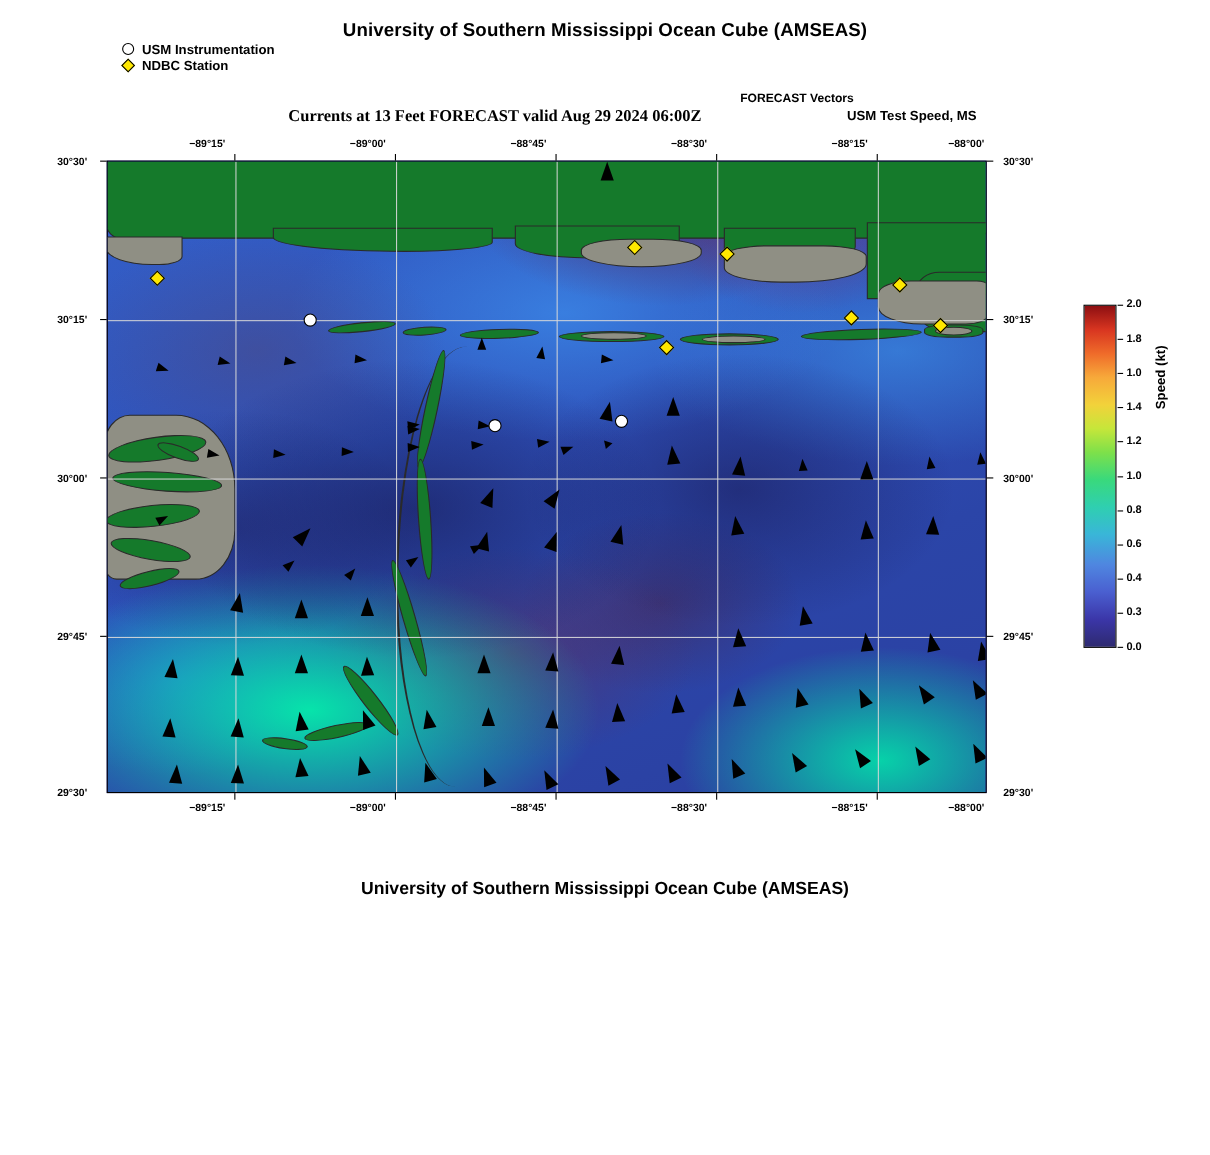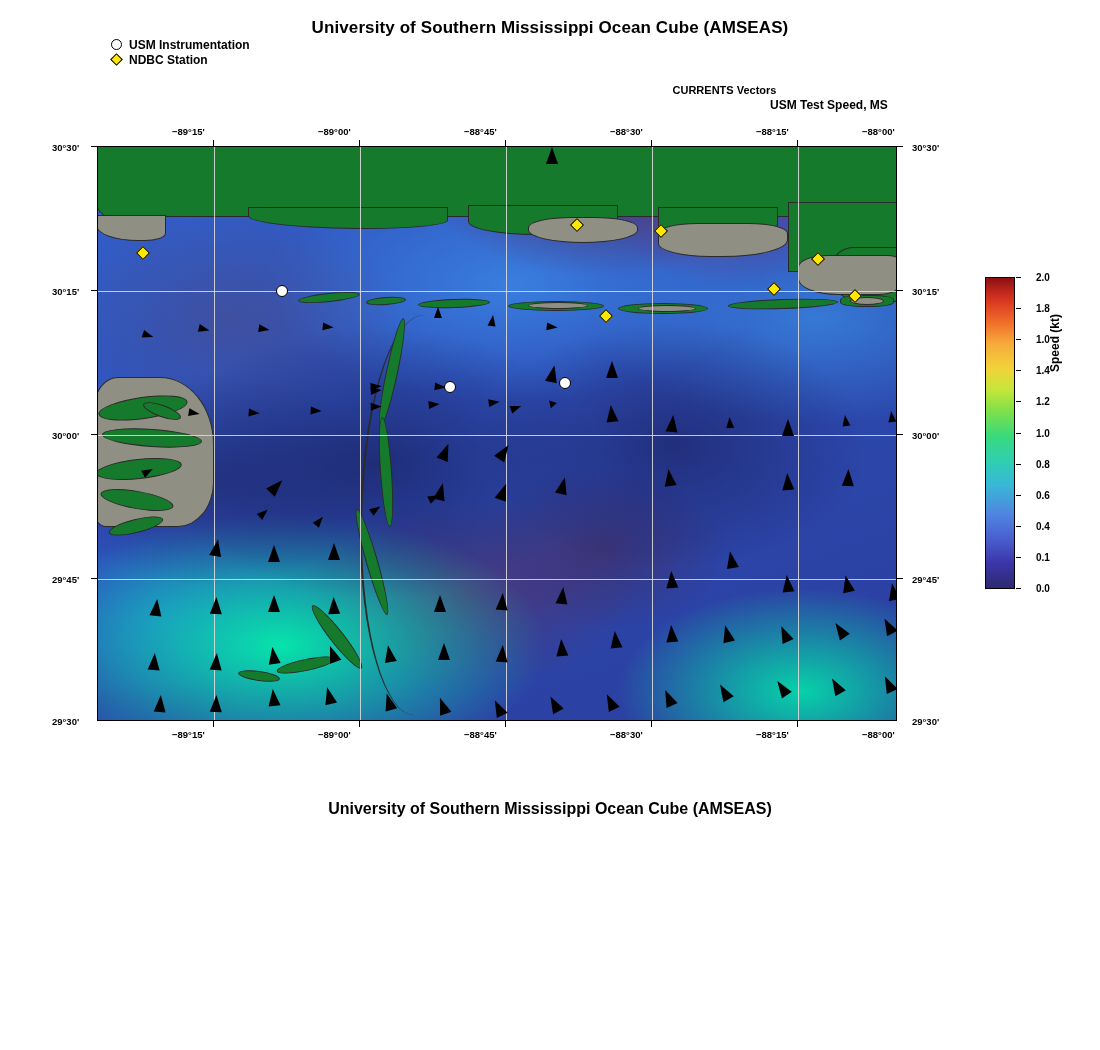--- a/index.html
+++ b/index.html
@@ -303,21 +303,20 @@
     height: 1px;
     background: #000;
   }
   .cbar-lbl {
     position: absolute;
     left: 39px;
     font-size: 10px;
     font-weight: bold;
     transform: translateY(-50%);
     white-space: nowrap;
-    margin-left: 12px;
   }
   #cbar-title {
     position: absolute;
     left: 1048px;
     top: 372px;
     font-size: 12px;
     font-weight: bold;
     transform: rotate(-90deg);
     transform-origin: left top;
     white-space: nowrap;
@@ -338,22 +337,23 @@
       <span class="txt">USM Instrumentation</span>
     </div>
     <div class="legend-row">
       <span class="sym">
           <span class="diamond-sym"></span>
         </span>
       <span class="txt">NDBC Station</span>
     </div>
   </div>
 
-  <div class="vec-caption">CURRENTS Vectors</div>
-
+  <div class="vec-caption">FORECAST Vectors</div>
+
+  <div class="sub-title">Currents at 13 Feet FORECAST valid Aug 29 2024 06:00Z</div>
   <div class="range-label">USM Test Speed, MS</div>
 
   <div id="map">
     <div class="layer ocean-base"></div>
     <div class="layer ocean-dark"></div>
 
     <div class="land" style="left:-2px; top:-2px; width:804px; height:72px; border-radius:0 0 14px 14px;"></div>
     <div class="land" style="left:150px; top:60px; width:200px; height:22px; border-radius:0 0 40% 60%;"></div>
     <div class="land" style="left:370px; top:58px; width:150px; height:30px; border-radius:0 0 45% 45%;"></div>
     <div class="land" style="left:560px; top:60px; width:120px; height:34px; border-radius:0 0 50% 40%;"></div>
@@ -566,19 +566,19 @@
     <div class="cbar-tick" style="top:311px;"></div>
     <div class="cbar-lbl" style="top:0px;">2.0</div>
     <div class="cbar-lbl" style="top:31px;">1.8</div>
     <div class="cbar-lbl" style="top:62px;">1.0</div>
     <div class="cbar-lbl" style="top:93px;">1.4</div>
     <div class="cbar-lbl" style="top:124px;">1.2</div>
     <div class="cbar-lbl" style="top:156px;">1.0</div>
     <div class="cbar-lbl" style="top:187px;">0.8</div>
     <div class="cbar-lbl" style="top:218px;">0.6</div>
     <div class="cbar-lbl" style="top:249px;">0.4</div>
-    <div class="cbar-lbl" style="top:280px;">0.1</div>
+    <div class="cbar-lbl" style="top:280px;">0.3</div>
     <div class="cbar-lbl" style="top:311px;">0.0</div>
   </div>
   <div id="cbar-title">Speed (kt)</div>
 
   <div class="bottom-title">University of Southern Mississippi Ocean Cube (AMSEAS)</div>
 </div>
 
 </body></html>

